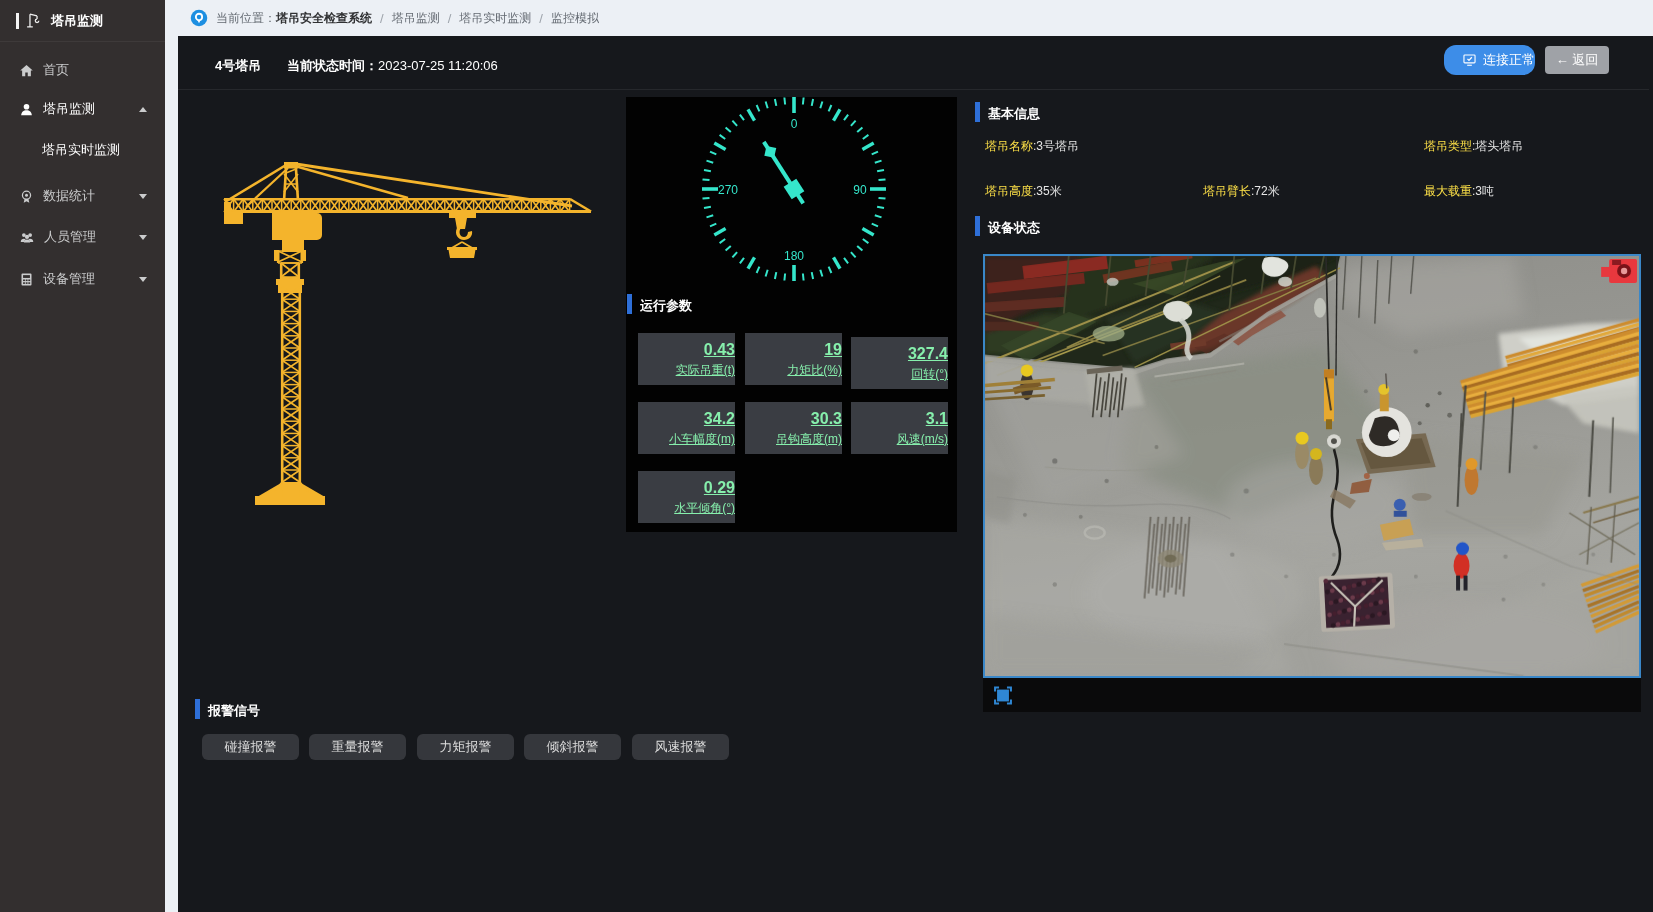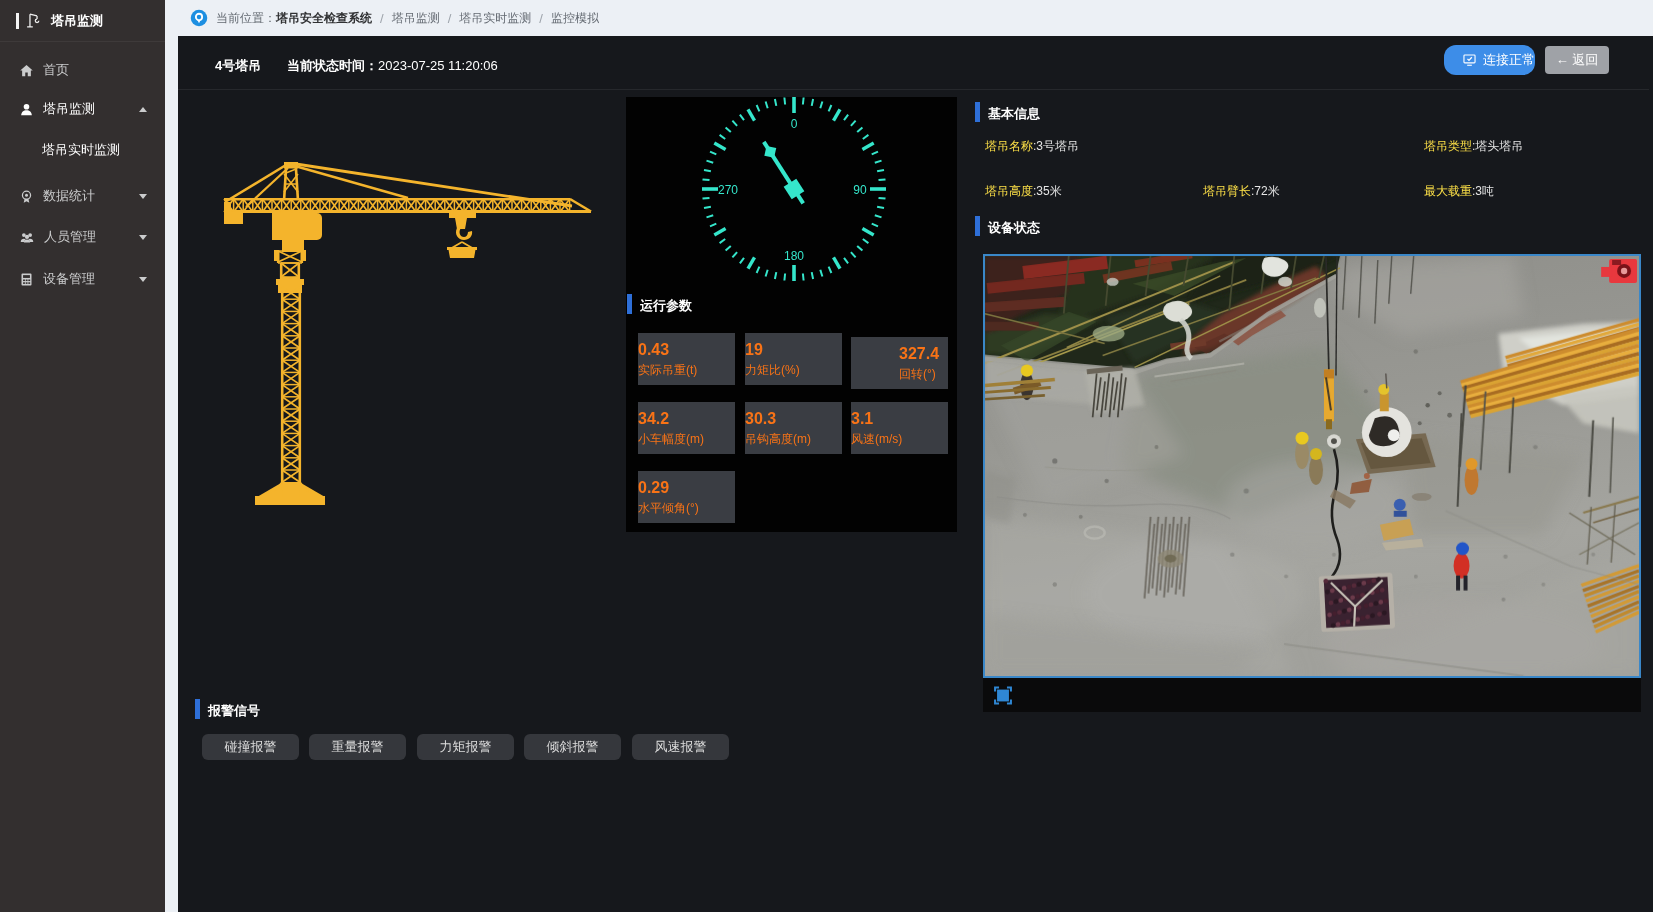--- a/index.html
+++ b/index.html
@@ -32,21 +32,21 @@
 #phead .t2 { position:absolute; left:109px; top:21px; font-weight:bold; }
 #phead .t2 span { font-weight:normal; }
 .btn-blue { position:absolute; left:1266px; top:9px; width:91px; height:30px; background:#3d8de8; border-radius:12px; color:#fff; font-size:13px; display:flex; align-items:center; justify-content:flex-end; }
 .btn-gray { position:absolute; left:1367px; top:10px; width:64px; height:28px; background:#9fa2a7; border-radius:4px; color:#fff; font-size:13px; display:flex; align-items:center; justify-content:center; }
 
 .sect { position:absolute; color:#fff; font-size:13px; font-weight:bold; }
 .sect:before { content:""; position:absolute; left:-13px; top:-3px; width:5px; height:20px; background:#2e6fd8; }
 
 
 #gauge { position:absolute; left:448px; top:61px; width:331px; height:435px; background:#020202; }
-.vbox { position:absolute; width:97px; height:52px; background:#3a3d43; color:#f97316; text-align:left; }
+.vbox { position:absolute; width:97px; height:52px; background:#3a3d43; color:#86efac; text-align:right;text-decoration:underline; }
 .vbox .v { font-size:16px; font-weight:bold; margin-top:8px; }
 .vbox .l { font-size:12px; margin-top:3px; }
 
 
 .inf { position:absolute; color:#e6e6e6; font-size:12px; line-height:17px; }
 .inf b { font-weight:normal; color:#fde047; }
 
 
 #vidwrap { position:absolute; left:805px; top:218px; width:658px; height:424px; background:#0a0a0b; border:2px solid #3a87c8; overflow:hidden; }
 #vidbar { position:absolute; left:805px; top:642px; width:658px; height:34px; background:#0a0a0b; }

